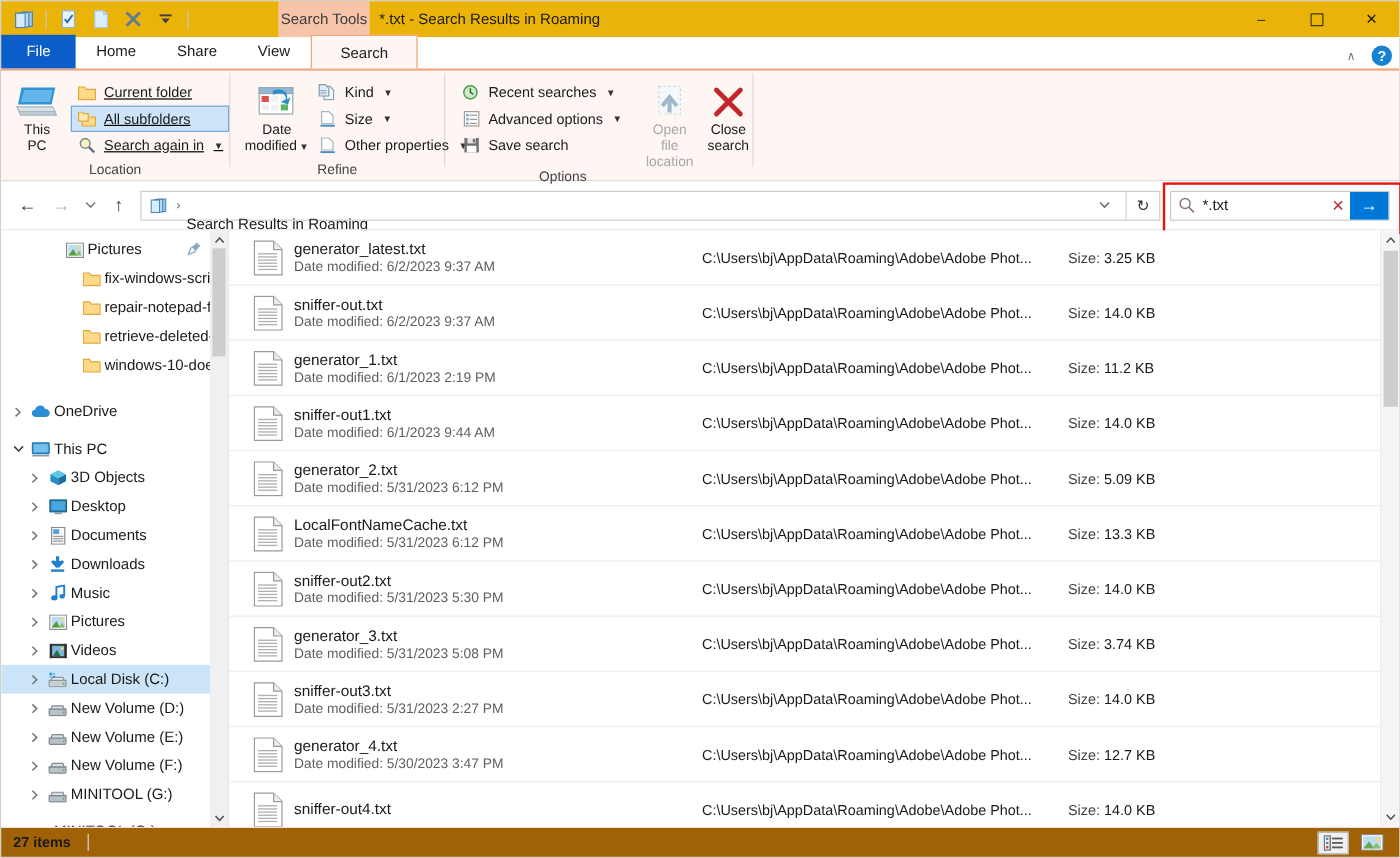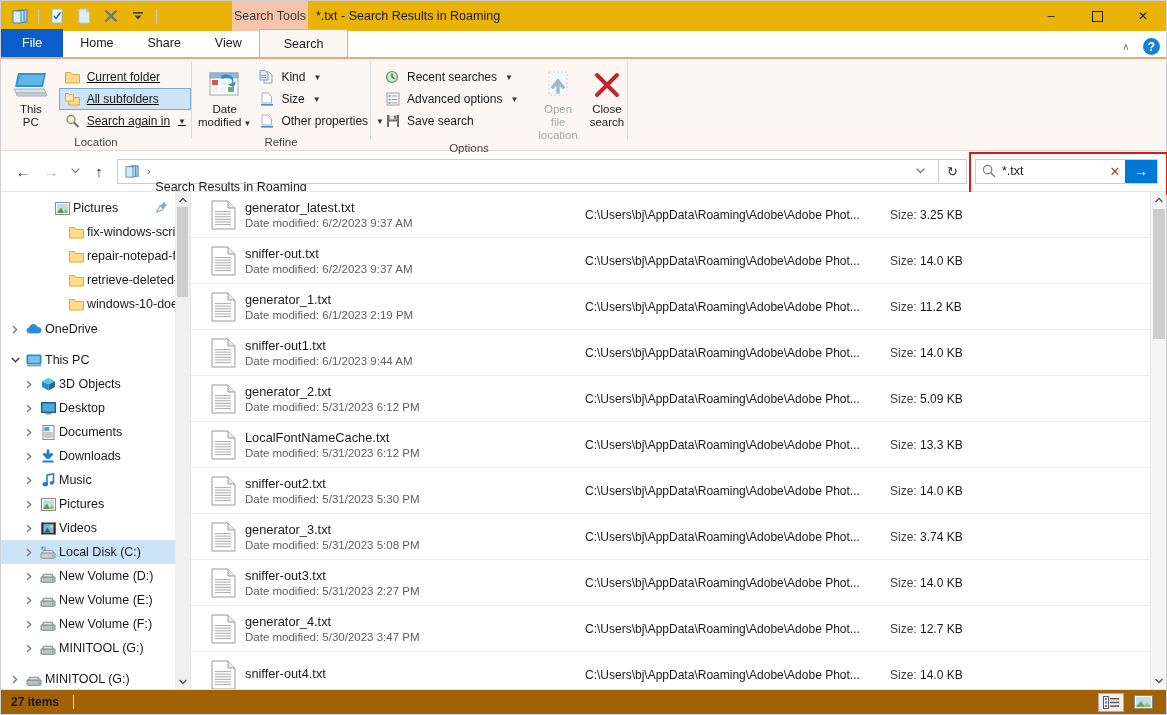--- a/index.html
+++ b/index.html
@@ -321,21 +321,21 @@
           </div>
         </div>
       </div>
       <div class="rgroup-label">Location</div>
     </div>
 
     <div class="rgroup-sep"></div>
 
     <div class="rgroup" style="width:178px;">
       <div class="rgroup-body">
-        <div class="big-btn" style="width:66px;margin-left:6px;">
+        <div class="big-btn" style="width:66px;margin-left:12px;">
           <div class="glyph">
             <svg width="32" height="30" viewBox="0 0 32 30">
               <rect x="1" y="3" width="28" height="22" fill="#ffffff" stroke="#9aa7b0"></rect>
               <rect x="1" y="3" width="28" height="5" fill="#8fb9d6" stroke="#9aa7b0"></rect>
               <rect x="3" y="10" width="6" height="5" fill="#e0504a"></rect>
               <rect x="11" y="10" width="6" height="5" fill="#f0f0f0"></rect>
               <rect x="19" y="10" width="6" height="5" fill="#f0f0f0"></rect>
               <rect x="3" y="17" width="6" height="5" fill="#f0f0f0"></rect>
               <rect x="11" y="17" width="6" height="5" fill="#f0f0f0"></rect>
               <rect x="19" y="17" width="6" height="5" fill="#5cb85c"></rect>
@@ -553,21 +553,21 @@
           <div class="nav-item">
             <span style="width:48px;display:inline-block;flex:none;"></span>
             <span class="nav-chev"></span>
             <span class="nav-ico">
               <svg width="15" height="13" viewBox="0 0 15 13">
                 <path d="M0.5 1.5 H5.5 L7 3.5 H14.5 V12 H0.5 Z" fill="#ffd98a" stroke="#e0a93c"></path>
               </svg>
             </span>
             <span class="nav-label">windows-10-doesnt-r</span>
           </div>
-          <div class="nav-item" style="margin-top: 1px;">
+          <div class="nav-item" style="margin-top: 15px;">
             <span style="width:6px;display:inline-block;flex:none;"></span>
             <span class="nav-chev">
               <svg width="6" height="9" viewBox="0 0 6 9">
                 <path d="M1 1 L4.6 4.5 L1 8" stroke="#767676" stroke-width="1.3" fill="none"></path>
               </svg>
             </span>
             <span class="nav-ico">
               <svg width="17" height="12" viewBox="0 0 17 12">
                 <path d="M4.5 10.5 C1.8 10.5 0.5 8.9 0.5 7.3 C0.5 5.8 1.7 4.6 3.2 4.5 C3.6 2.4 5.5 1 7.6 1 C9.5 1 11.1 2.2 11.6 3.9 C13.6 3.7 15.5 5.2 15.5 7.2 C15.5 9 14 10.5 12.2 10.5 Z" fill="#2c8cd6"></path>
               </svg>

